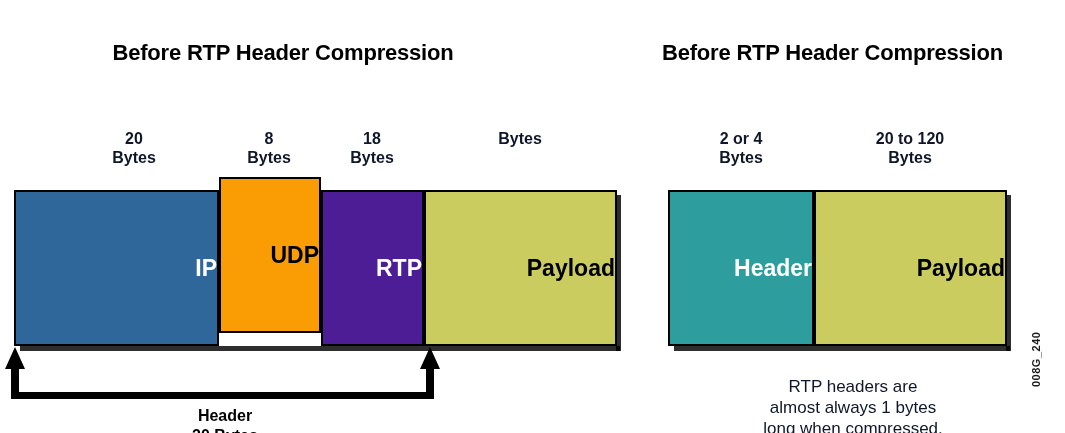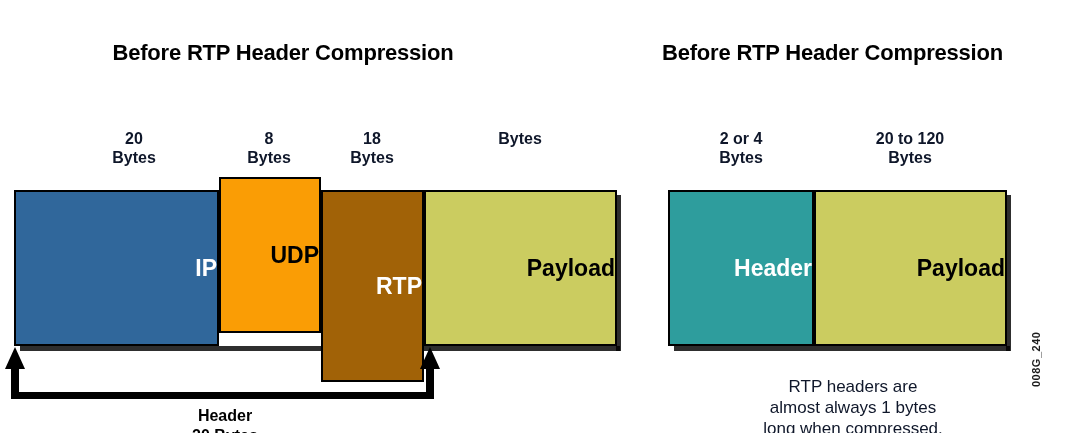--- a/index.html
+++ b/index.html
@@ -144,21 +144,21 @@
   <div class="row-shadow" style="left:616px; top:160px; width:5px; height:156px;"></div>
 
   <div class="block lighttext" style="left:14px; top:155px; width:205px; height:156px; background:#30679B;">
     <span>IP</span>
   </div>
 
   <div class="block darktext" style="left:219px; top:142px; width:102px; height:156px; background:#FA9D05;">
     <span>UDP</span>
   </div>
 
-  <div class="block lighttext" style="left:321px; top:155px; width:103px; height:192px; background:#a16207;">
+  <div class="block lighttext" style="left:321px; top:155px; width:103px; height:156px; background:#4c1d95;">
     <span>RTP</span>
   </div>
 
   <div class="block darktext" style="left:424px; top:155px; width:193px; height:156px; background:#CBCC60;">
     <span>Payload</span>
   </div>
 
   <div id="bracket">
     <svg width="460" height="62" viewBox="0 0 460 62" xmlns="http://www.w3.org/2000/svg">
 

